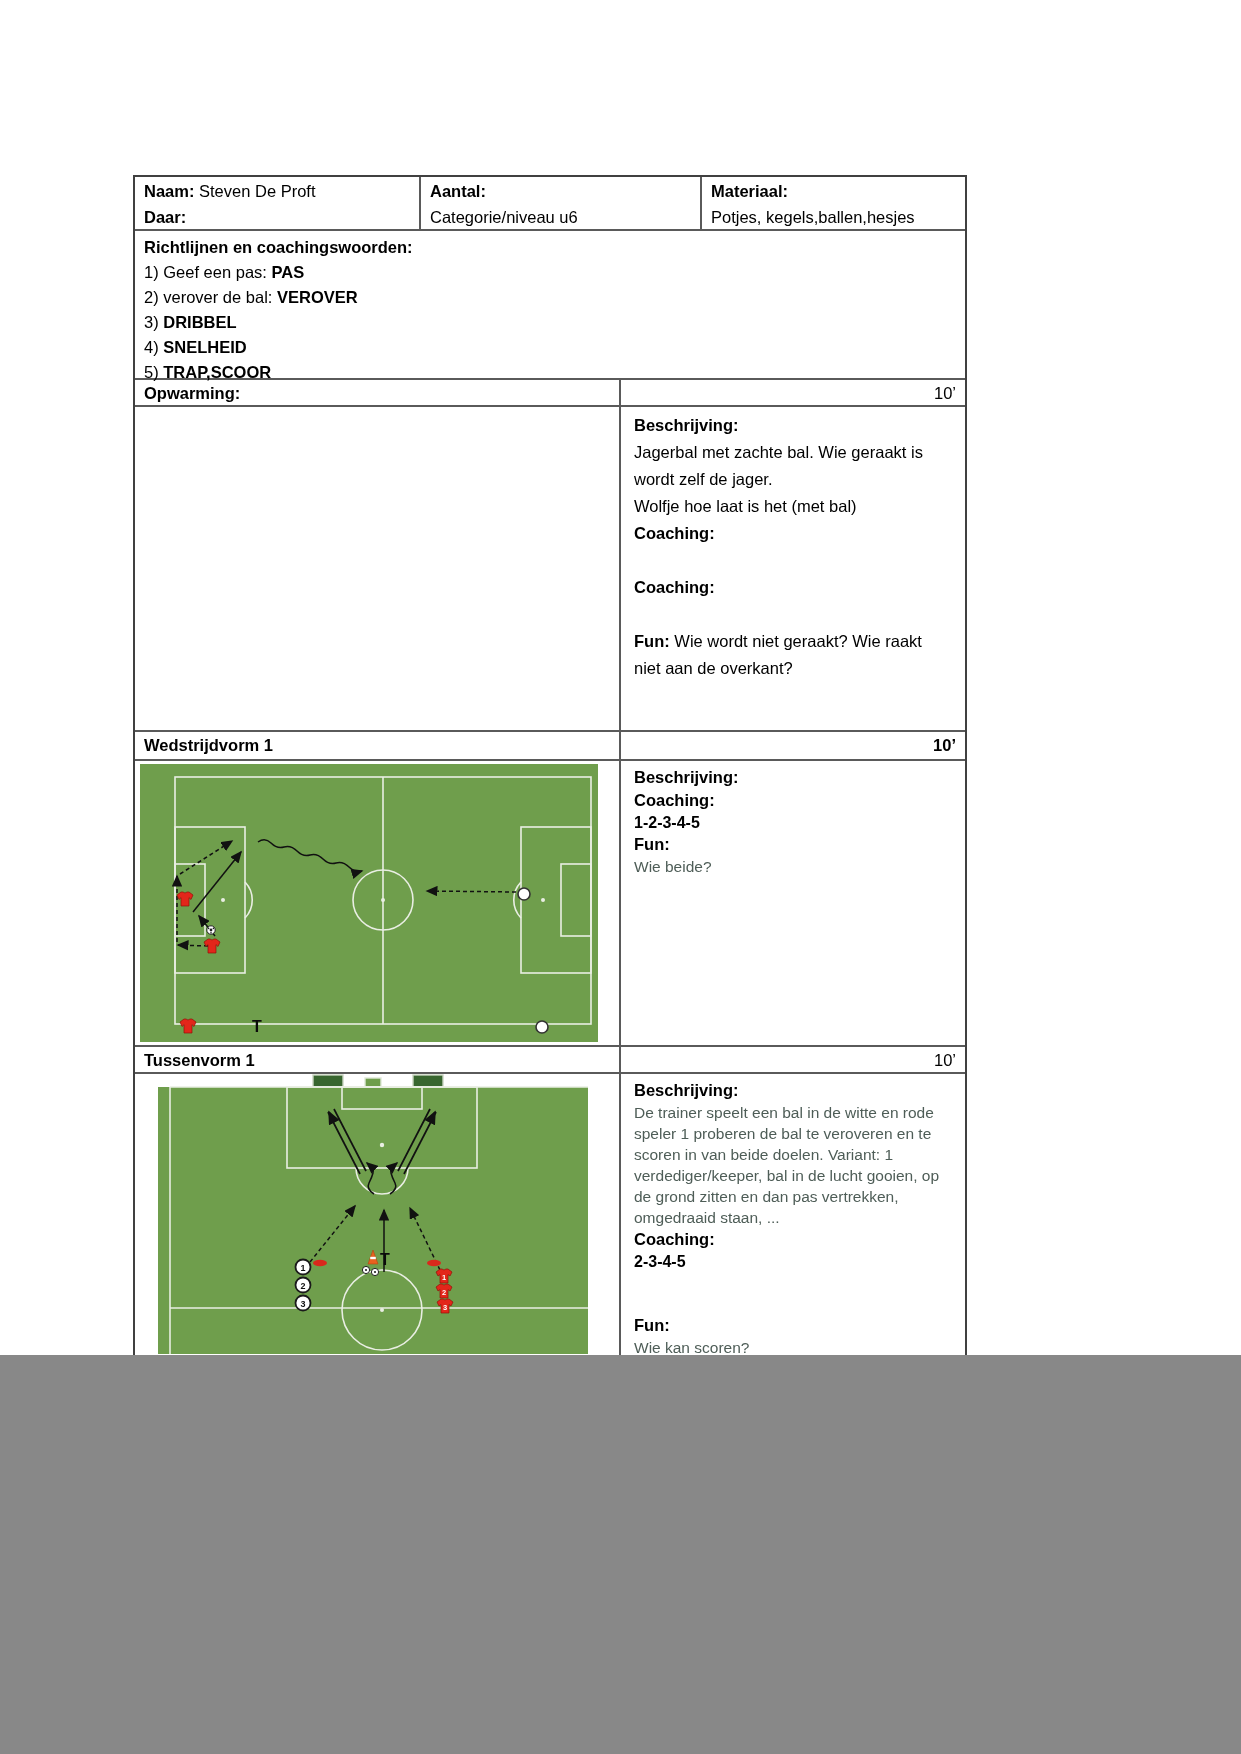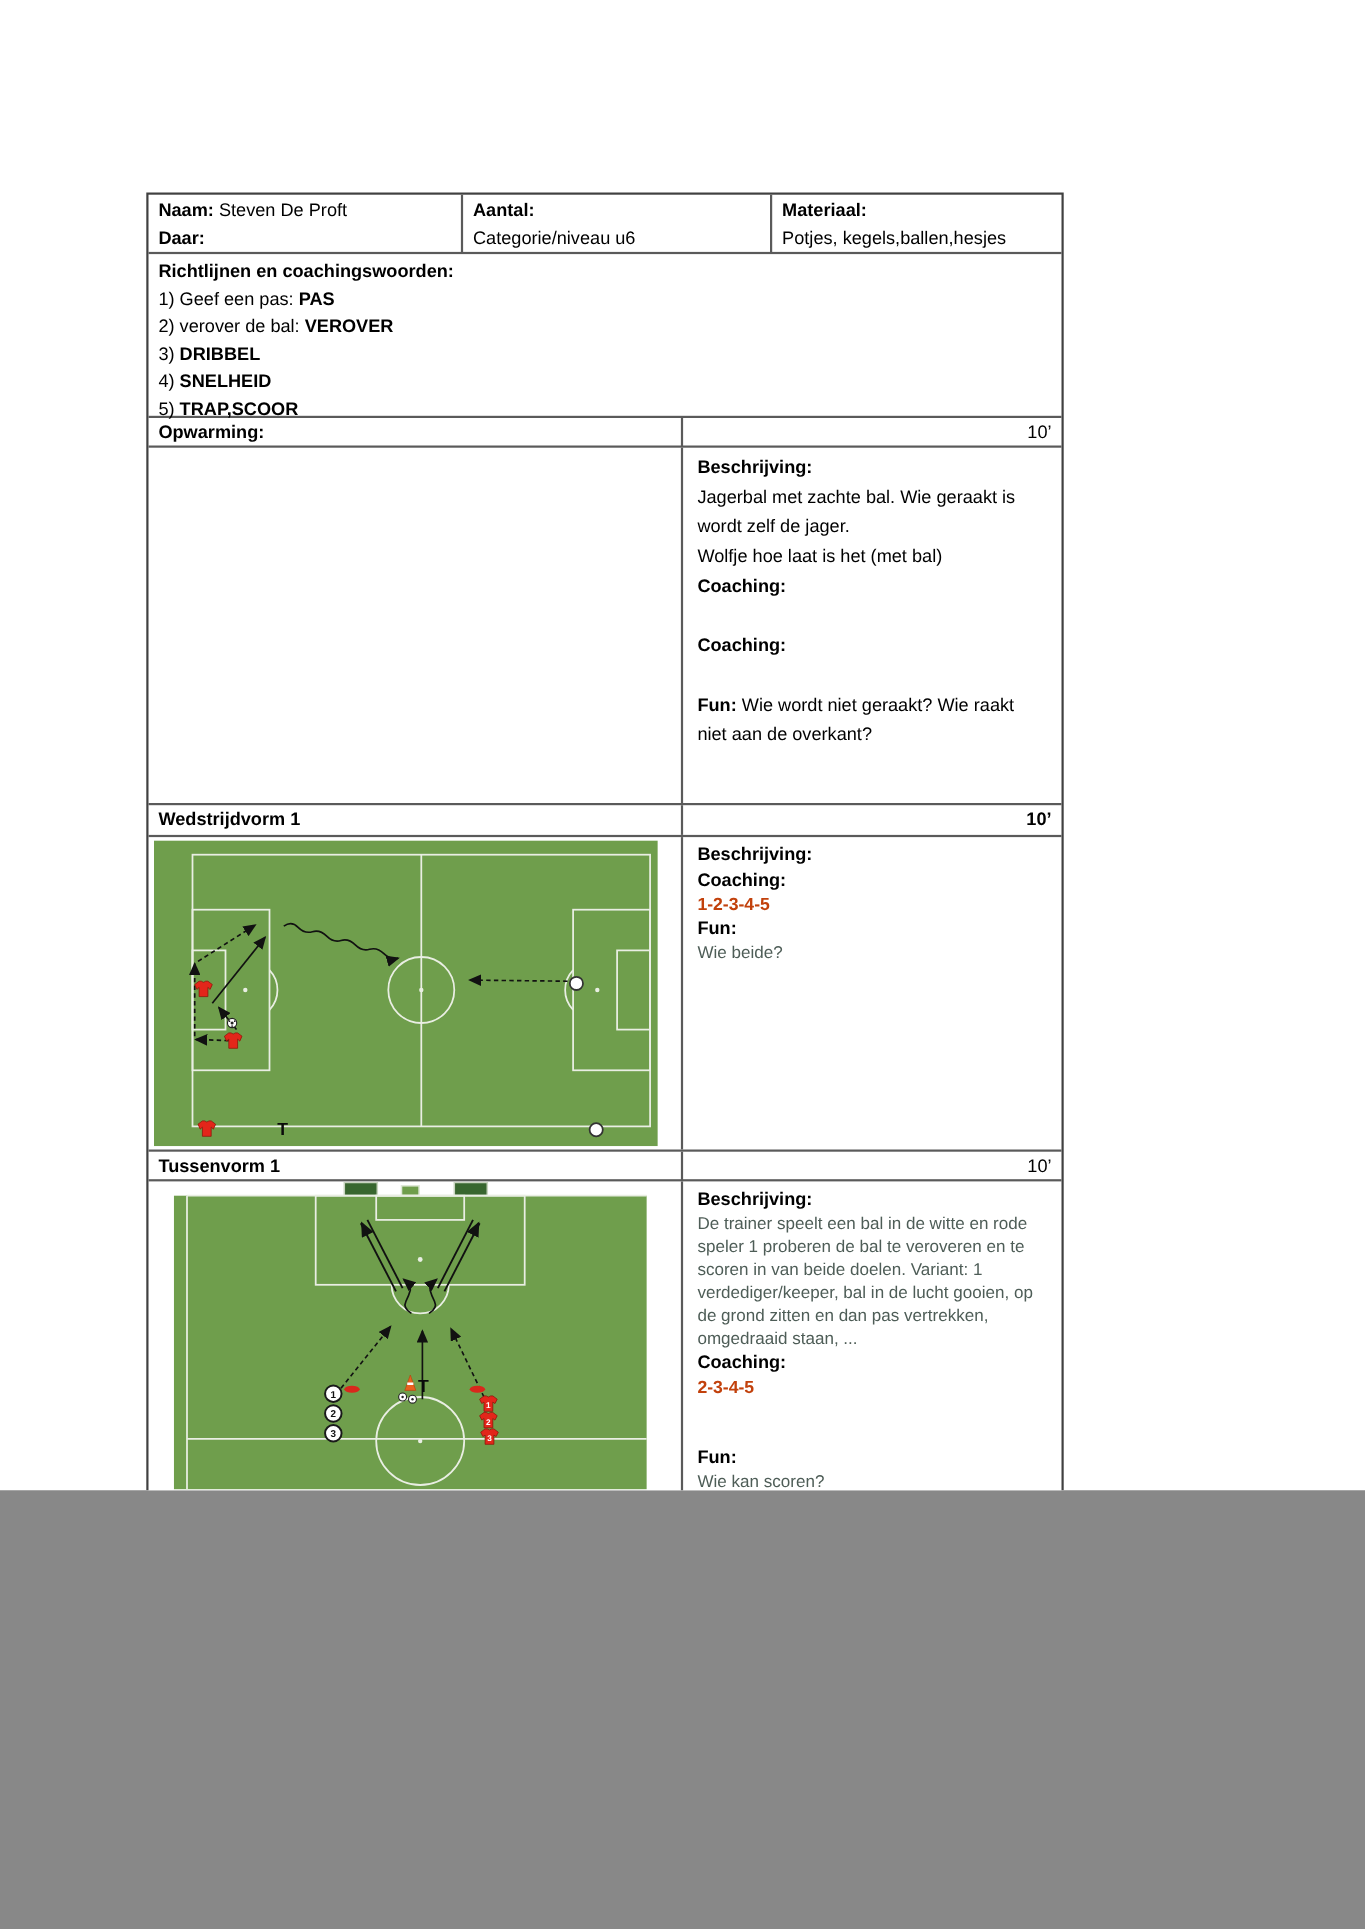--- a/index.html
+++ b/index.html
@@ -32,21 +32,21 @@
   
   .content{display:grid;grid-template-columns:484px 1fr;}
   .content .cell-right{border-left:2px solid #5a5a5a;padding:5px 12px 0 13px;box-sizing:border-box;}
   .opw-content{height:325px;}
   .wv1-content{height:286px;}
   .tv1-content{height:477px;}
   .opw-text{font-size:16.5px;line-height:27px;}
   .opw-text .mt{margin-top:27px;}
   .desc-label{font-weight:700;font-size:16.5px;line-height:23px;}
   .body-gray{font-size:15.5px;line-height:21px;color:#4e5d57;}
-  .line-bold{font-weight:700;font-size:16px;line-height:21px;color:#c2410c;}
+  .line-bold{font-weight:700;font-size:16px;line-height:21px;color:#000000;}
   .fun-gap{margin-top:42px;}
   .diagram1{margin:3px 0 0 5px;display:block;}
   .diagram2{margin:0 0 0 23px;display:block;}
 </style>
 </head>
 <body>
 
 <div class="page">
   <div class="doc">
 

